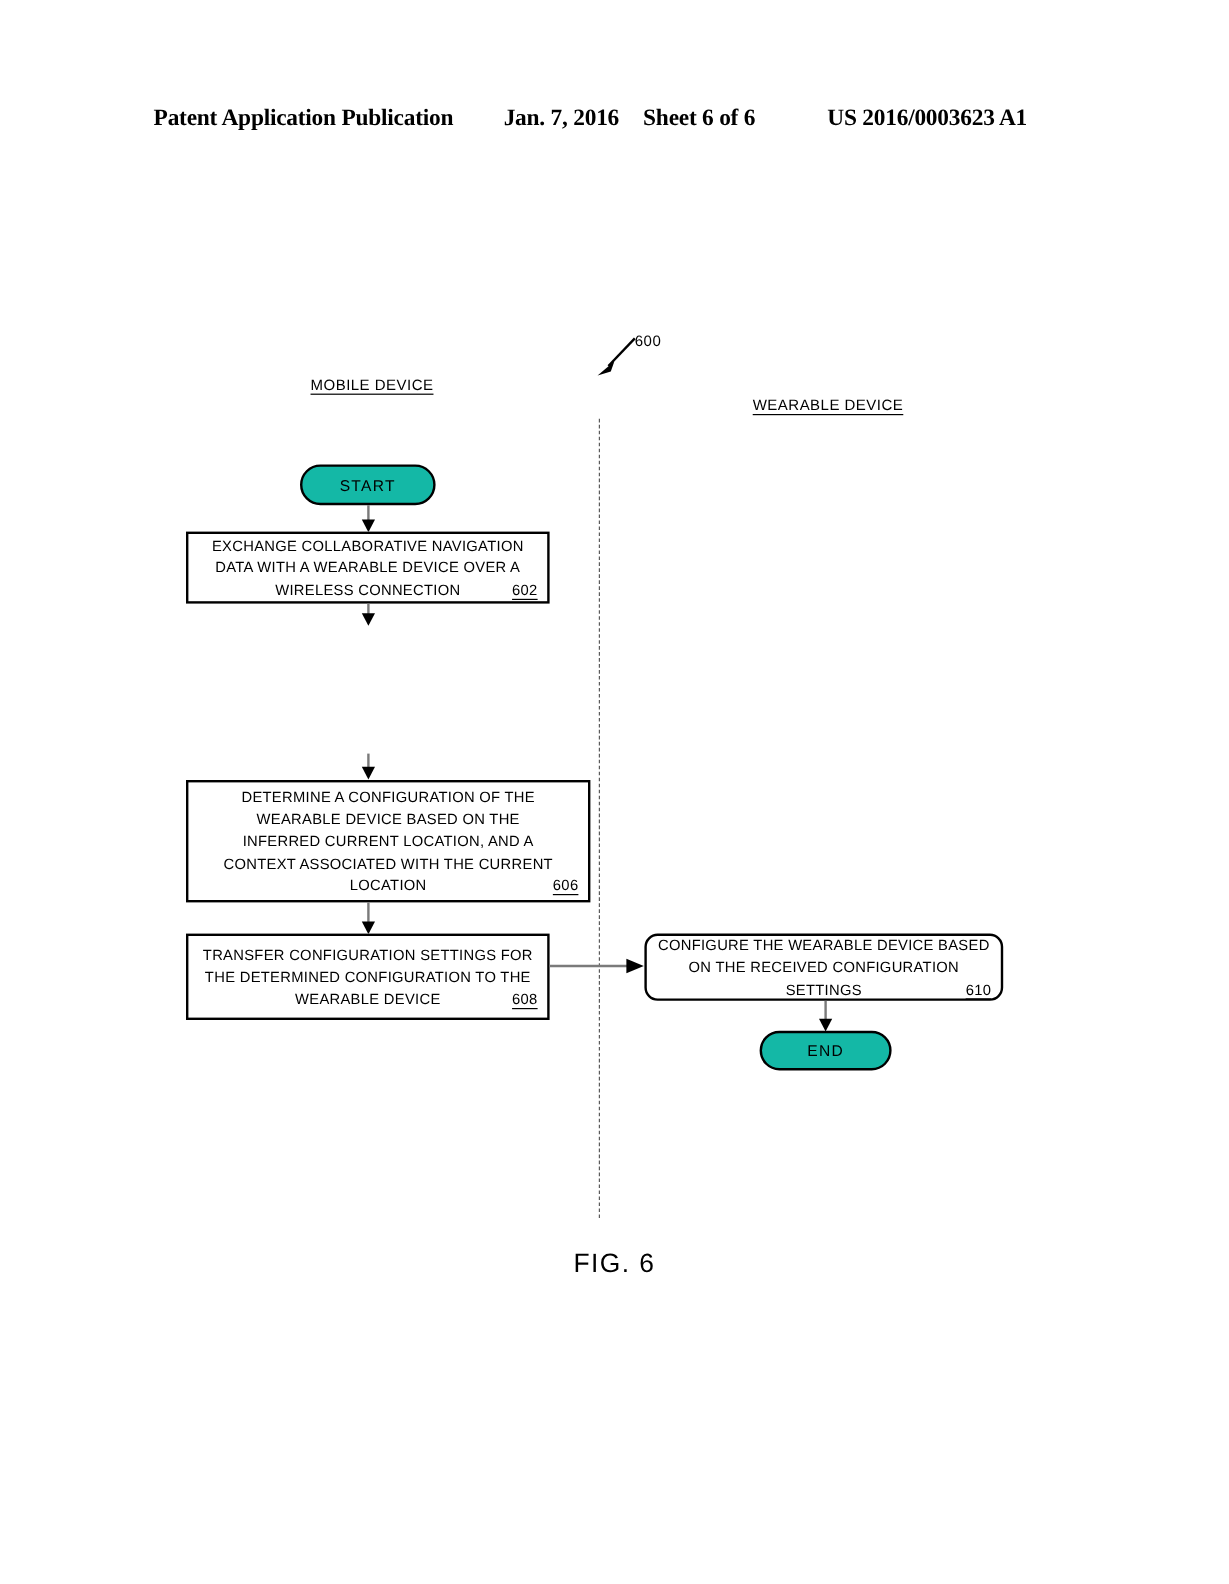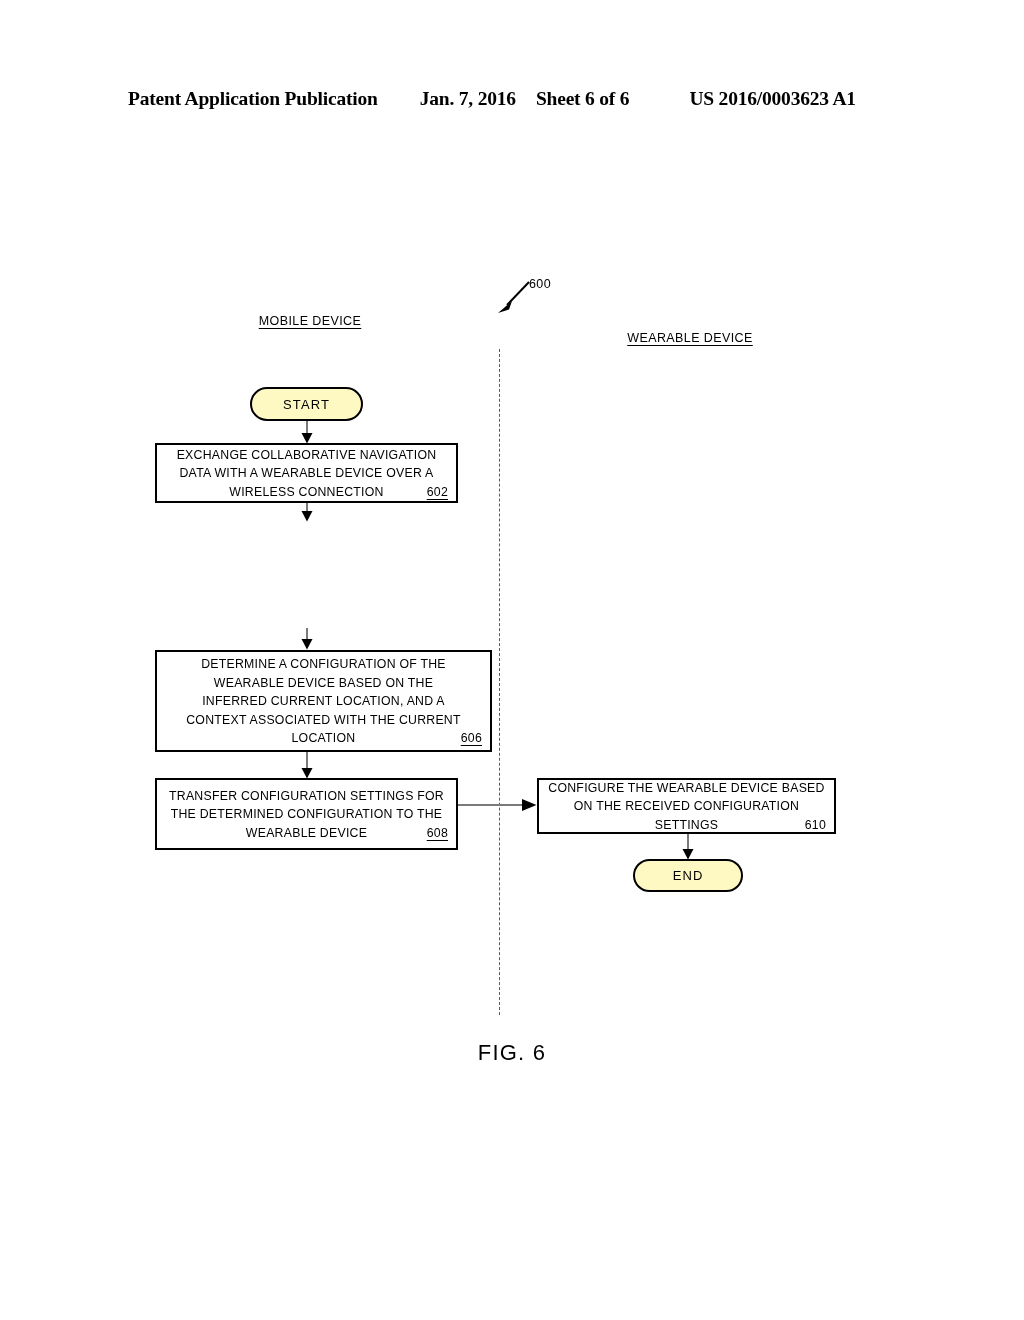--- a/index.html
+++ b/index.html
@@ -81,21 +81,21 @@
     width: 36px;
     height: 34px;
   }
 
   
   .terminal {
     position: absolute;
     box-sizing: border-box;
     border: 2.1px solid #000;
     border-radius: 999px;
-    background: #fef9c3;
+    background: #14b8a6;
     display: flex;
     align-items: center;
     justify-content: center;
     font-size: 13px;
     letter-spacing: 1.1px;
   }
   .terminal.start { left: 250px; top: 387px;  width: 113px; height: 34px; }
   .terminal.end   { left: 633px; top: 859px;  width: 110px; height: 33px; }
 
   
@@ -132,21 +132,21 @@
     font-size: 12.3px;
     letter-spacing: 0.25px;
     position: absolute;
     right: 2px;
   }
 
   #box-602 { left: 155px; top: 443px; width: 303px; height: 60px; }
   #box-604 { left: 155px; top: 521px; width: 303px; height: 107px; }
   #box-606 { left: 155px; top: 650px; width: 337px; height: 102px; }
   #box-608 { left: 155px; top: 778px; width: 303px; height: 72px; }
-  #box-610 { left: 537px; top: 778px; width: 299px; height: 56px; }
+  #box-610 { left: 537px; top: 778px; width: 299px; height: 56px; border-radius: 11px; }
 
   
   .conn {
     position: absolute;
   }
   .conn svg { display: block; overflow: visible; }
 
   
   .fig-caption {
     position: absolute;

